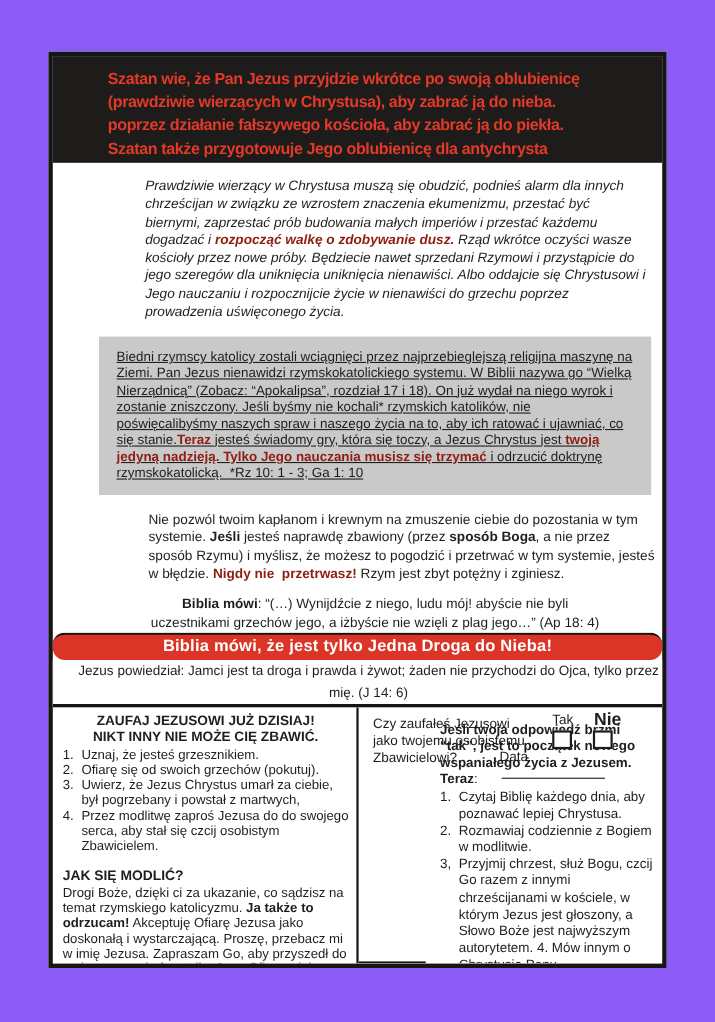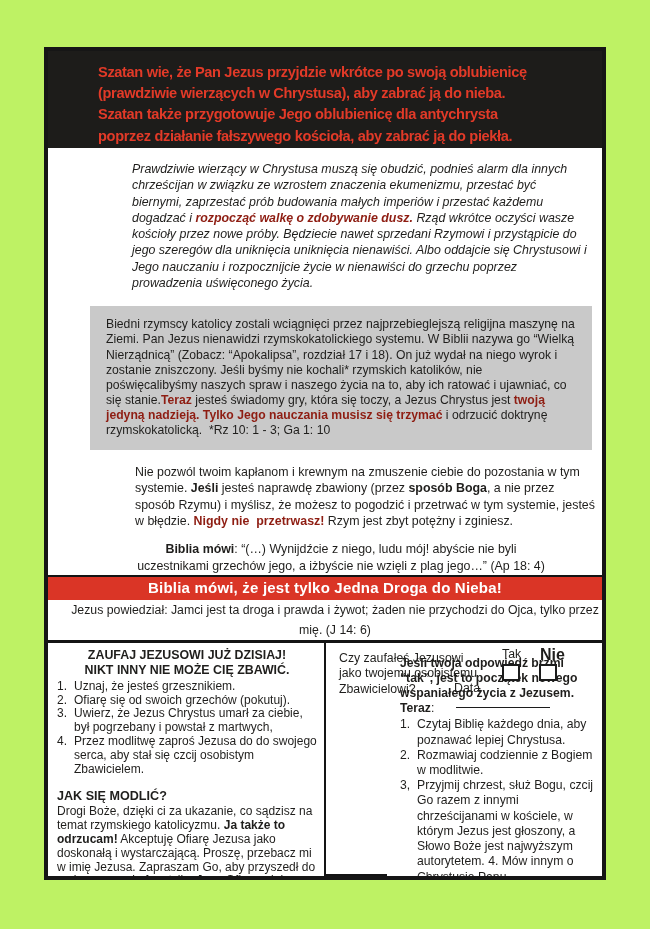--- a/index.html
+++ b/index.html
@@ -1,17 +1,17 @@
 <!DOCTYPE html>
 <html><head>
 <meta charset="utf-8">
 <style>
   html,body { margin:0; padding:0; background:#ffffff; }
   .sheet {
-    position:relative; width:650px; height:929px; background:#bef264;
+    position:relative; width:650px; height:929px; background:#8b5cf6;
     font-family:"Liberation Sans", sans-serif; color:#1f1e1c; overflow:hidden;
   }
   .frame {
     position:absolute; left:44px; top:47px; width:562px; height:833px;
     border:4px solid #161616; box-sizing:border-box;
     display:flex; flex-direction:column; background:#ffffff;
   }
   
   .header {
     flex:0 0 97px; background:#1d1c1a; box-sizing:border-box;
@@ -22,30 +22,30 @@
     letter-spacing:-0.35px; white-space:nowrap;
   }
   
   .body { flex:1 1 auto; overflow:hidden; font-size:12.4px; line-height:16.3px;padding-left:32px; }
   .p-intro {
     margin:13px 40px 0 52px; font-style:italic; width:456px;
   }
   .em-red { color:#8e1d12; font-weight:bold; }
   .graybox {
     margin:15px 10px 0 10px; background:#c9c9c9; padding:11px 15px 12px 16px;
-    font-size:12.2px; line-height:15.1px; box-sizing:border-box;
+    font-size:12.2px; line-height:15.1px; box-sizing:border-box;text-decoration:underline;
   }
   .p-warning { margin:14px 40px 0 55px; width:462px; }
   .p-quote { margin:12px 55px 0 55px; text-align:center; }
   .p-deadly { margin:9px 30px 0 48px; font-style:italic; width:492px; }
   
   .banner {
     flex:0 0 23px; background:#da3526; border-top:2px solid #141414;
     color:#ffffff; font-weight:bold; font-size:15px; line-height:21px;
-    text-align:center; letter-spacing:0.2px;
+    text-align:center; letter-spacing:0.2px;border-radius:11px;
   }
   .verse-row {
     flex:0 0 23px; background:#ffffff; border-bottom:3px solid #141414;
     font-size:12.3px; line-height:20px; text-align:center; box-sizing:border-box;padding-left:20px;
   }
   
   .columns { flex:1 1 auto; display:flex; overflow:hidden; }
   .col-left {
     flex:0 0 276px; box-sizing:border-box; padding:5px 7px 0 9px;
     font-size:12px; line-height:13.9px; overflow:hidden;
@@ -86,22 +86,22 @@
 </style>
 </head>
 <body>
 
 <div class="sheet">
   <div class="frame">
 
     <div class="header">
       <div class="hline">Szatan wie, że Pan Jezus przyjdzie wkrótce po swoją oblubienicę</div>
       <div class="hline">(prawdziwie wierzących w Chrystusa), aby zabrać ją do nieba.</div>
+      <div class="hline">poprzez działanie fałszywego kościoła, aby zabrać ją do piekła.</div>
       <div class="hline">Szatan także przygotowuje Jego oblubienicę dla antychrysta</div>
-      <div class="hline">poprzez działanie fałszywego kościoła, aby zabrać ją do piekła.</div>
     </div>
 
     <div class="body">
 
       <p class="p-intro"><span>Prawdziwie wierzący w Chrystusa muszą się obudzić, podnieś alarm dla innych chrześcijan w związku ze wzrostem znaczenia ekumenizmu, przestać być biernymi, zaprzestać prób budowania małych imperiów i przestać każdemu dogadzać i </span><span class="em-red">rozpocząć walkę o zdobywanie dusz.</span><span> Rząd wkrótce oczyści wasze kościoły przez nowe próby. Będziecie nawet sprzedani Rzymowi i przystąpicie do jego szeregów dla uniknięcia uniknięcia nienawiści. Albo oddajcie się Chrystusowi i Jego nauczaniu i rozpocznijcie życie w nienawiści do grzechu poprzez prowadzenia uświęconego życia.</span></p>
 
       <div class="graybox"><span>Biedni rzymscy katolicy zostali wciągnięci przez najprzebieglejszą religijna maszynę na Ziemi. Pan Jezus nienawidzi rzymskokatolickiego systemu. W Biblii nazywa go “Wielką Nierządnicą” (Zobacz: “Apokalipsa”, rozdział 17 i 18). On już wydał na niego wyrok i zostanie zniszczony. Jeśli byśmy nie kochali* rzymskich katolików, nie poświęcalibyśmy naszych spraw i naszego życia na to, aby ich ratować i ujawniać, co się stanie.</span><span class="em-red">Teraz</span><span> jesteś świadomy gry, która się toczy, a Jezus Chrystus jest </span><span class="em-red">twoją jedyną nadzieją. Tylko Jego nauczania musisz się trzymać</span><span> i odrzucić doktrynę rzymskokatolicką. &nbsp;*Rz 10: 1 - 3; Ga 1: 10</span></div>
 
       <p class="p-warning"><span>Nie pozwól twoim kapłanom i krewnym na zmuszenie ciebie do pozostania w tym systemie. </span><b>Jeśli</b><span> jesteś naprawdę zbawiony (przez </span><b>sposób Boga</b><span>, a nie przez sposób Rzymu) i myślisz, że możesz to pogodzić i przetrwać w tym systemie, jesteś w błędzie. </span><span class="em-red">Nigdy nie&nbsp; przetrwasz!</span><span> Rzym jest zbyt potężny i zginiesz.</span></p>
 

